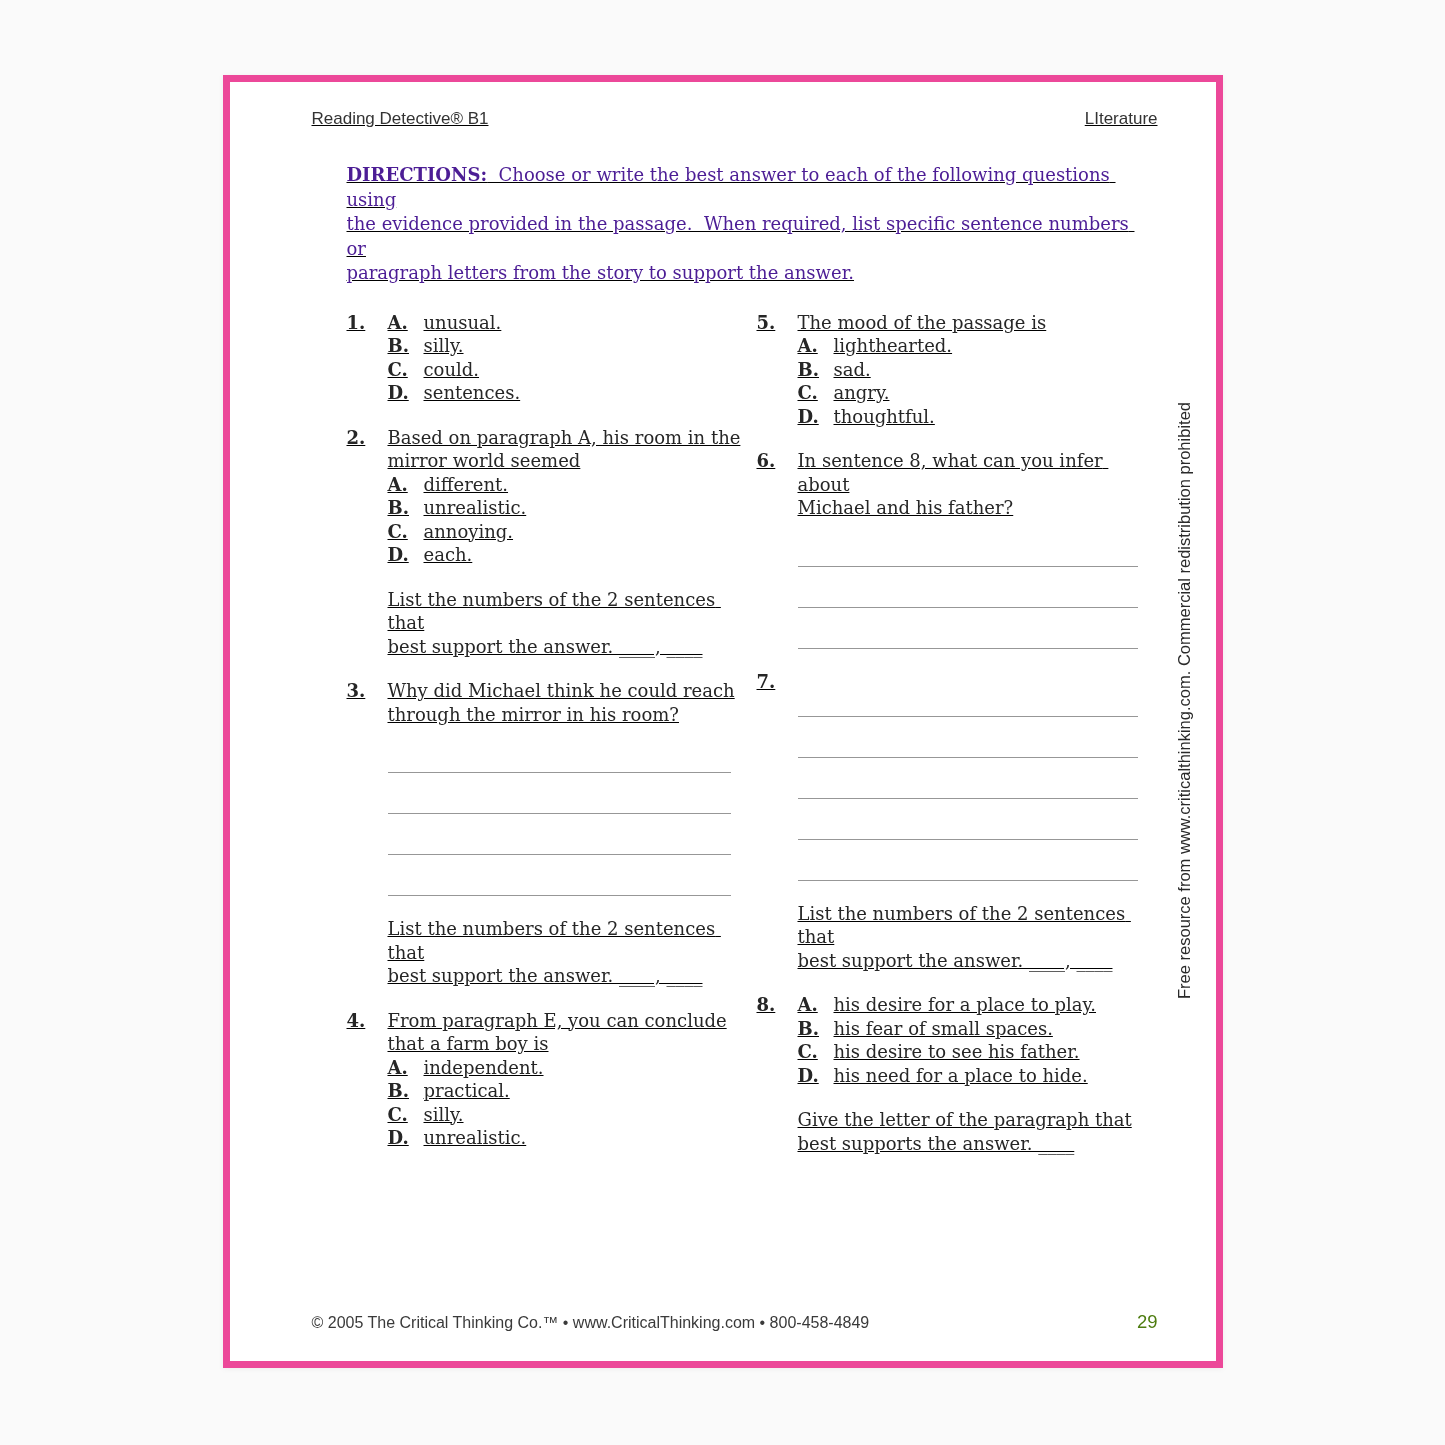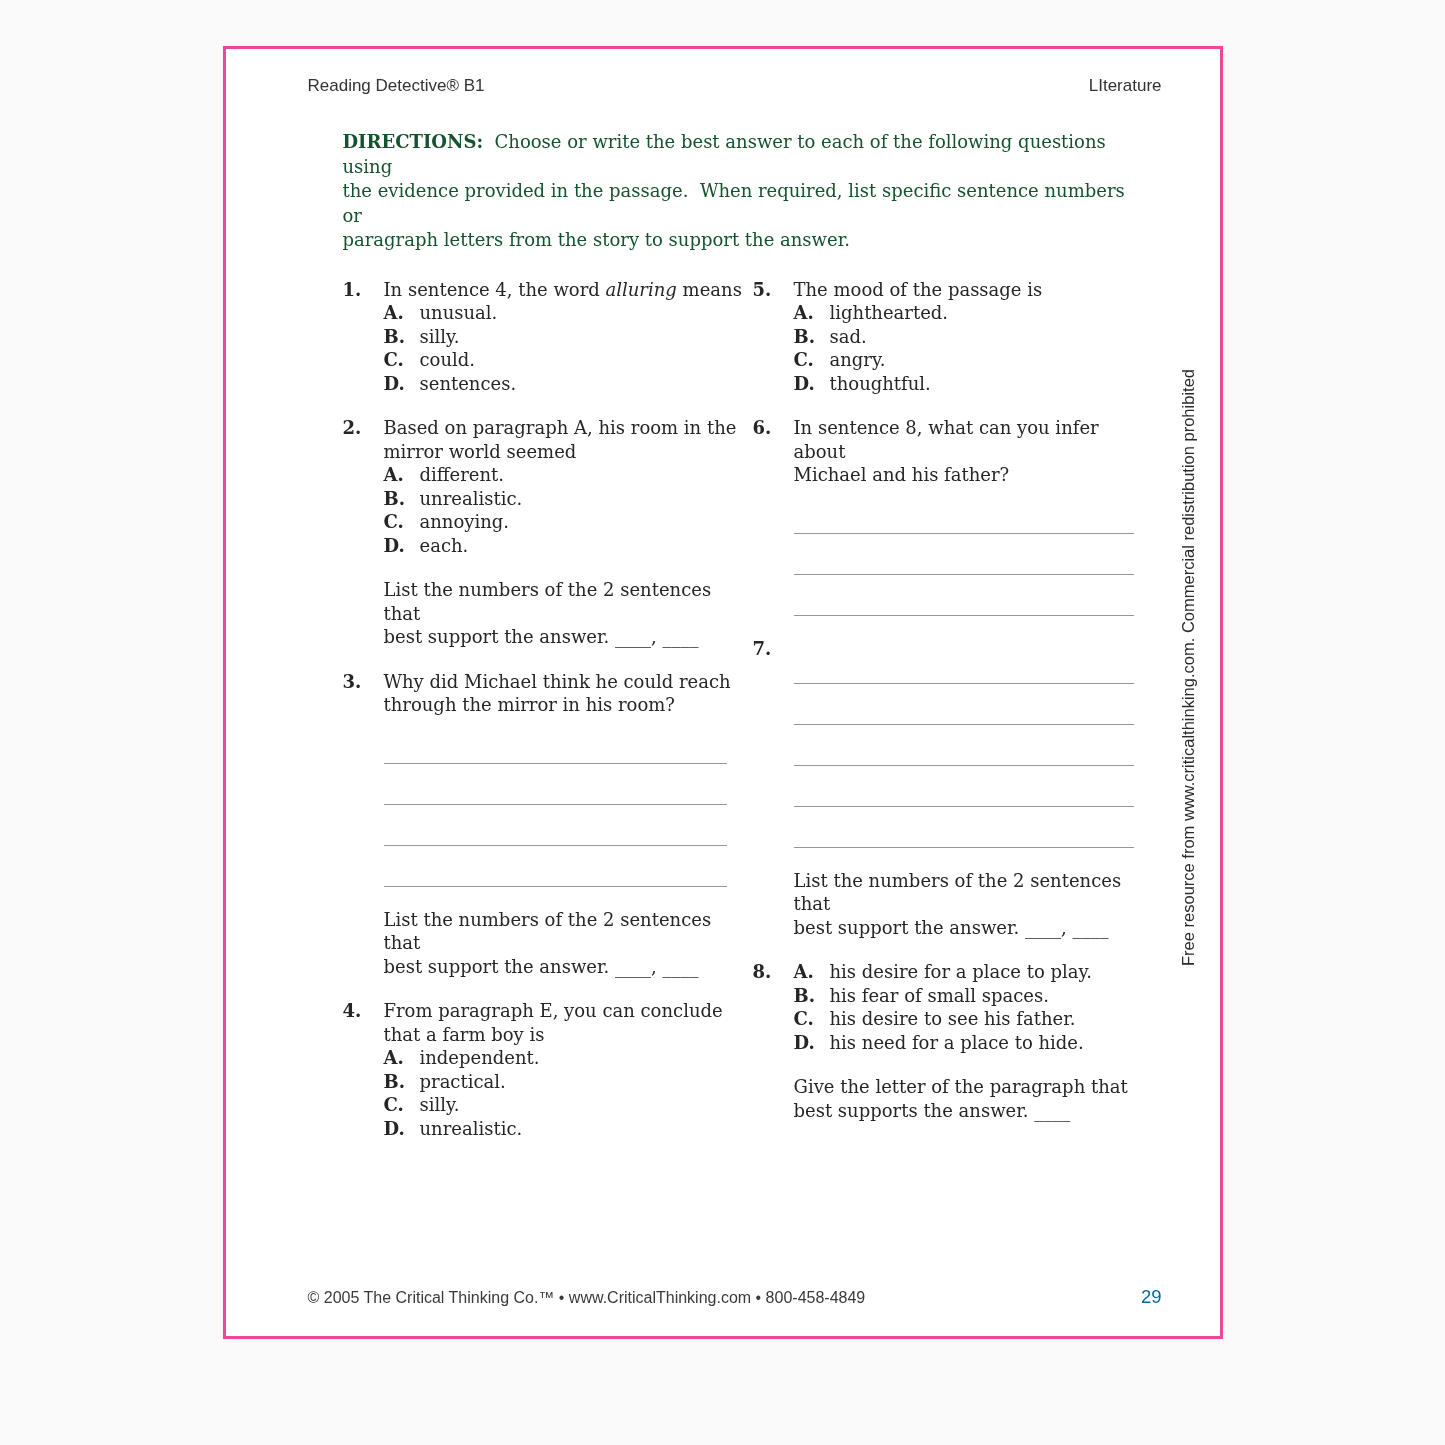--- a/index.html
+++ b/index.html
@@ -5,39 +5,40 @@
   * { margin: 0; padding: 0; box-sizing: border-box; }
   html, body {
     width: 1445px; height: 1445px;
     background: #fafafa;
     font-family: "DejaVu Serif", serif;
     overflow: hidden;
   }
   .page {
     position: relative;
     width: 1000px; height: 1293px;
-    margin: 46px auto 0 auto;
+    margin: 75px auto 0 auto;
     background: #ffffff;
-    border: 3px solid #ec4899;
+    border: 7px solid #ec4899;
     box-shadow: 0 1px 6px rgba(0,0,0,0.05);
+    text-decoration: underline;
   }
   .page-header {
     display: flex;
     justify-content: space-between;
     padding: 27px 58px 0 82px;
     font-family: "Liberation Sans", sans-serif;
     font-size: 17px;
     color: #333333;
   }
   .directions {
     margin: 34px 0 0 117px;
     width: 790px;
     font-size: 18px;
     line-height: 24.5px;
-    color: #14532d;
+    color: #4c1d95;
     white-space: pre-wrap;
   }
   .directions .dir-label { font-weight: bold; }
   .questions-area {
     display: flex;
     margin: 25px 0 0 117px;
   }
   .q-col { width: 410px; }
   .q-col.right { width: 400px; }
   .question {
@@ -84,21 +85,21 @@
     right: 58px;
     bottom: 28px;
     display: flex;
     justify-content: space-between;
     align-items: baseline;
     font-family: "Liberation Sans", sans-serif;
     font-size: 16px;
     color: #3a3a3a;
     gap: 44px;
   }
-  .page-footer .page-num { font-size: 18.5px; color: #0369a1; }
+  .page-footer .page-num { font-size: 18.5px; color: #4d7c0f; }
 </style>
 </head>
 <body>
 
 <div class="page">
 
   <div class="page-header">
     <span>Reading Detective® B1</span>
     <span>LIterature</span>
   </div>
@@ -107,21 +108,20 @@
 the evidence provided in the passage.  When required, list specific sentence numbers or
 paragraph letters from the story to support the answer.</span></div>
 
   <div class="questions-area">
 
     <div class="q-col left">
 
       <div class="question">
         <div class="qnum">1.</div>
         <div class="qbody">
-          <div class="stem"><span>In sentence 4, the word </span><span class="italic">alluring</span><span> means</span></div>
           <div class="choice">
             <span class="choice-letter">A.</span>
             <span>unusual.</span>
           </div>
           <div class="choice">
             <span class="choice-letter">B.</span>
             <span>silly.</span>
           </div>
           <div class="choice">
             <span class="choice-letter">C.</span>

